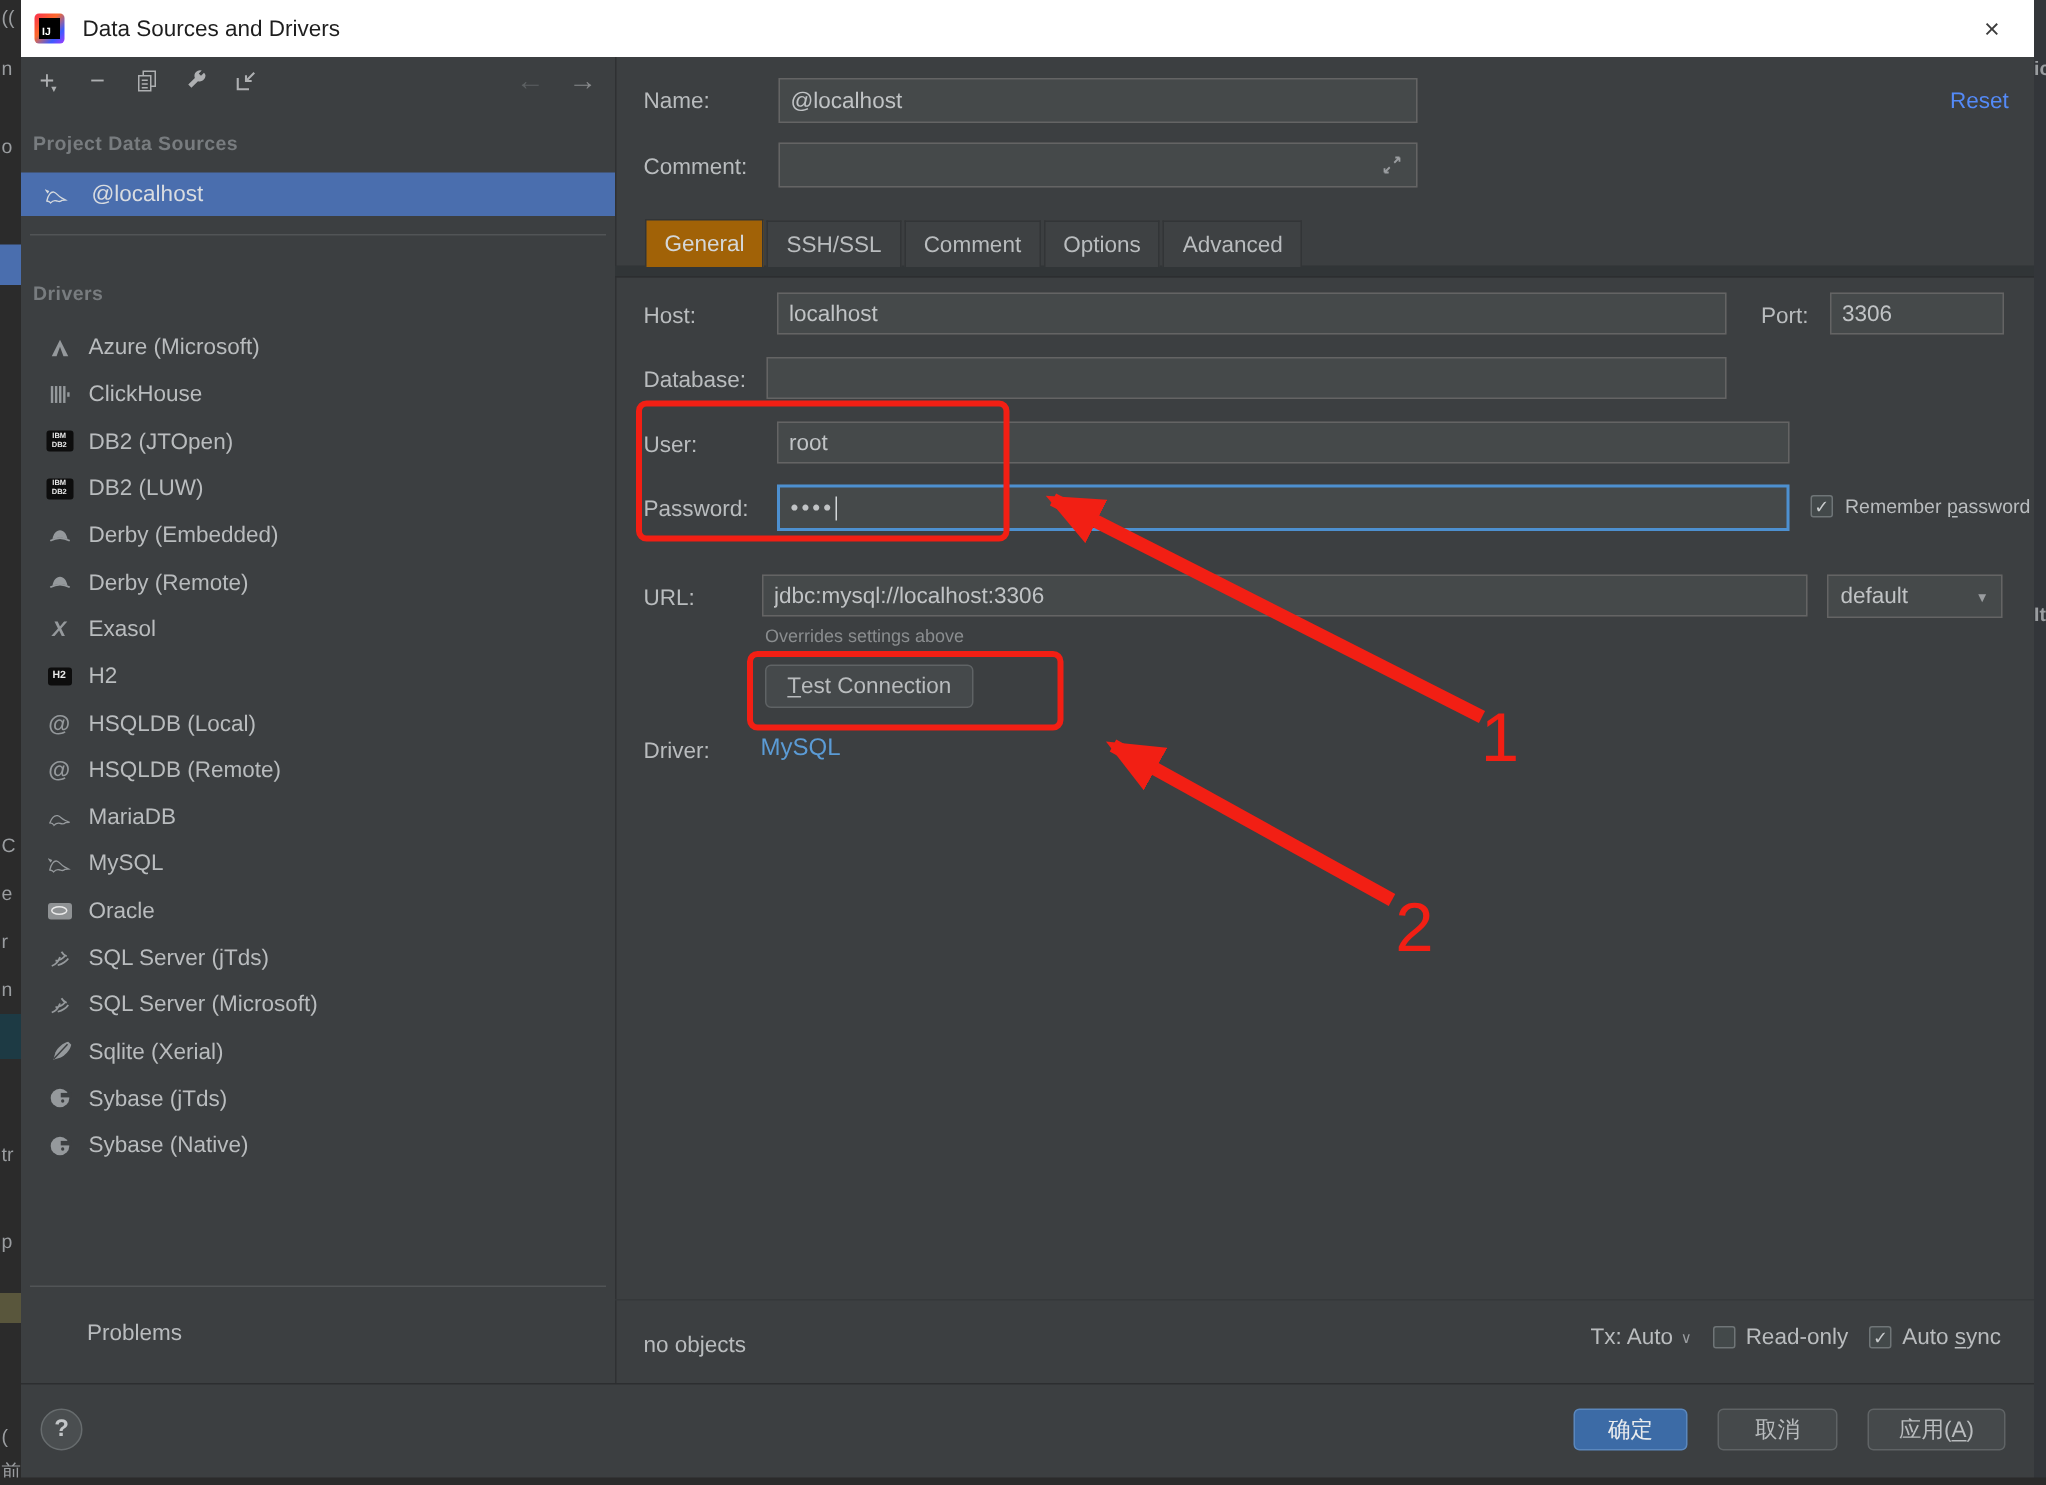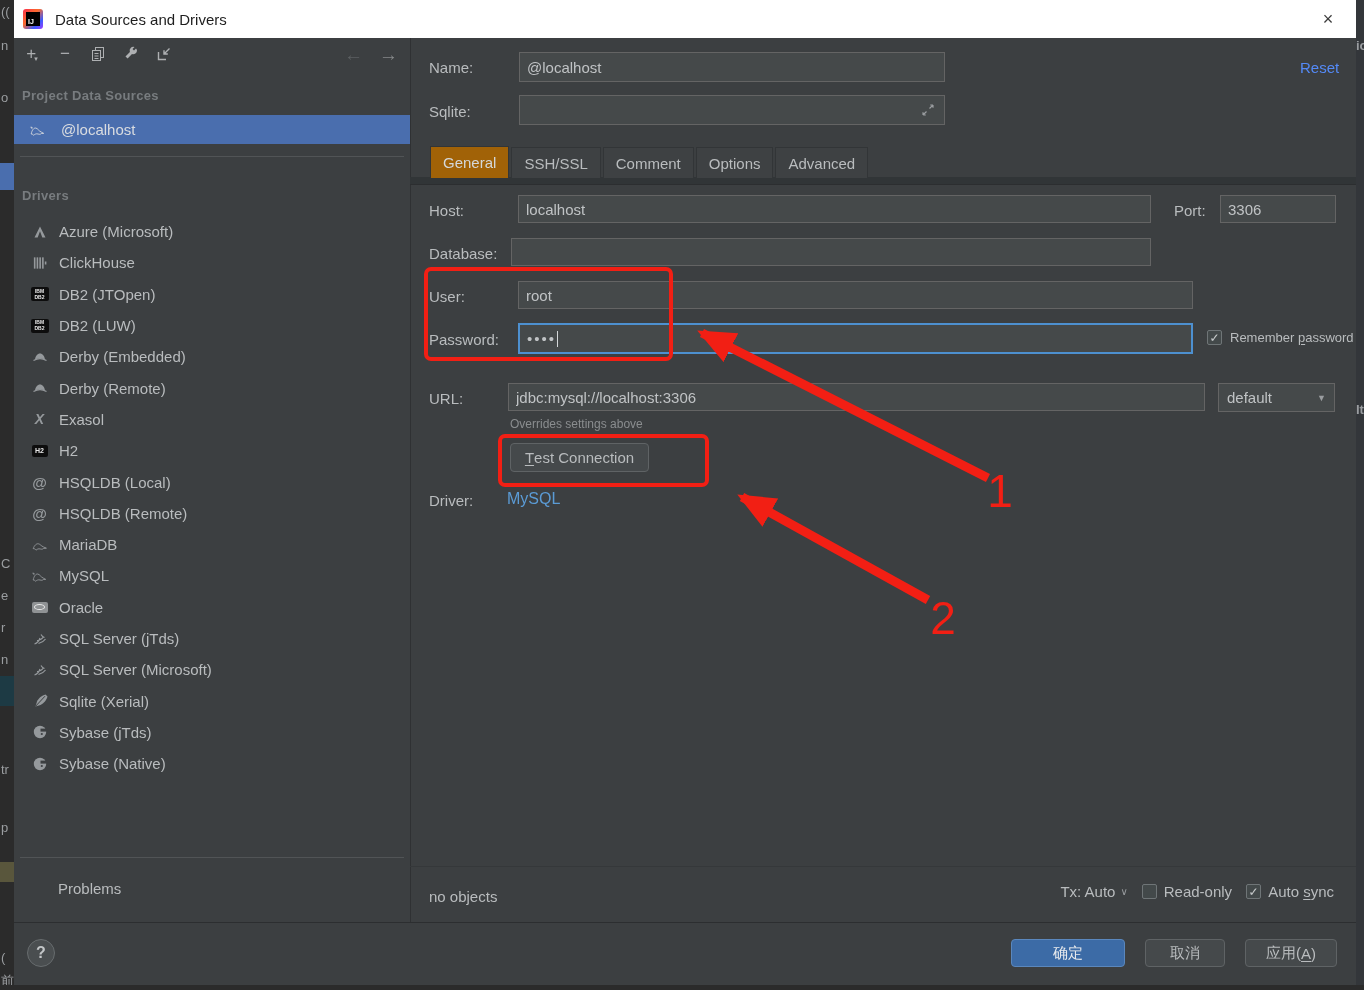--- a/index.html
+++ b/index.html
@@ -315,21 +315,21 @@
     </div>
   </div>
 
 <div class="abs sep" style="left:20px;top:857px;width:384px;"></div>
 <div class="abs" style="left:58px;top:880px;font-size:15px;">Problems</div>
 
 <div class="abs flabel" style="left:429px;top:59px;">Name:</div>
 <input class="abs tinput" style="left: 519px; top: 52px; width: 426px; height: 30px;" value="@localhost">
 <div class="abs link" style="left:1300px;top:59px;">Reset</div>
 
-<div class="abs flabel" style="left:429px;top:103px;">Sqlite:</div>
+<div class="abs flabel" style="left:429px;top:103px;">Comment:</div>
 <input class="abs tinput" style="left: 519px; top: 95px; width: 426px; height: 30px;" value="">
 <span class="abs" style="left:920px;top:102px;color:#9a9da0;">
   <svg width="16" height="16" viewBox="0 0 16 16">
       <path d="M9.5 6.5 13 3M13 3h-2.8M13 3v2.8M6.5 9.5 3 13M3 13h2.8M3 13v-2.8" stroke="currentColor" fill="none" stroke-width="1.2"></path>
     </svg>
 </span>
 
 <div class="abs tab-strip"></div>
 <div class="tabs abs">
 
@@ -391,21 +391,21 @@
   </span>
   <span style="display:inline-flex;align-items:center;gap:7px;">
     <span class="check">✓</span>
     <span class="mnem"><span>Auto </span><u>s</u><span>ync</span></span>
   </span>
 </div>
 
 <div class="abs footer"></div>
 <div class="abs help-circle">?</div>
 <div class="footer-btns">
-  <button class="btn primary" style="width:114px;height:28px;">确定</button>
+  <button class="btn primary" style="width:76px;height:28px;">确定</button>
   <button class="btn" style="width:80px;height:28px;">取消</button>
   <button class="btn mnem" style="width:92px;height:28px;">
       <span>应用(</span>
       <u>A</u>
       <span>)</span>
     </button>
 </div>
 
 <div class="abs" style="left:0;top:985px;width:1364px;height:5px;background:#2b2b2b;"></div>
 

